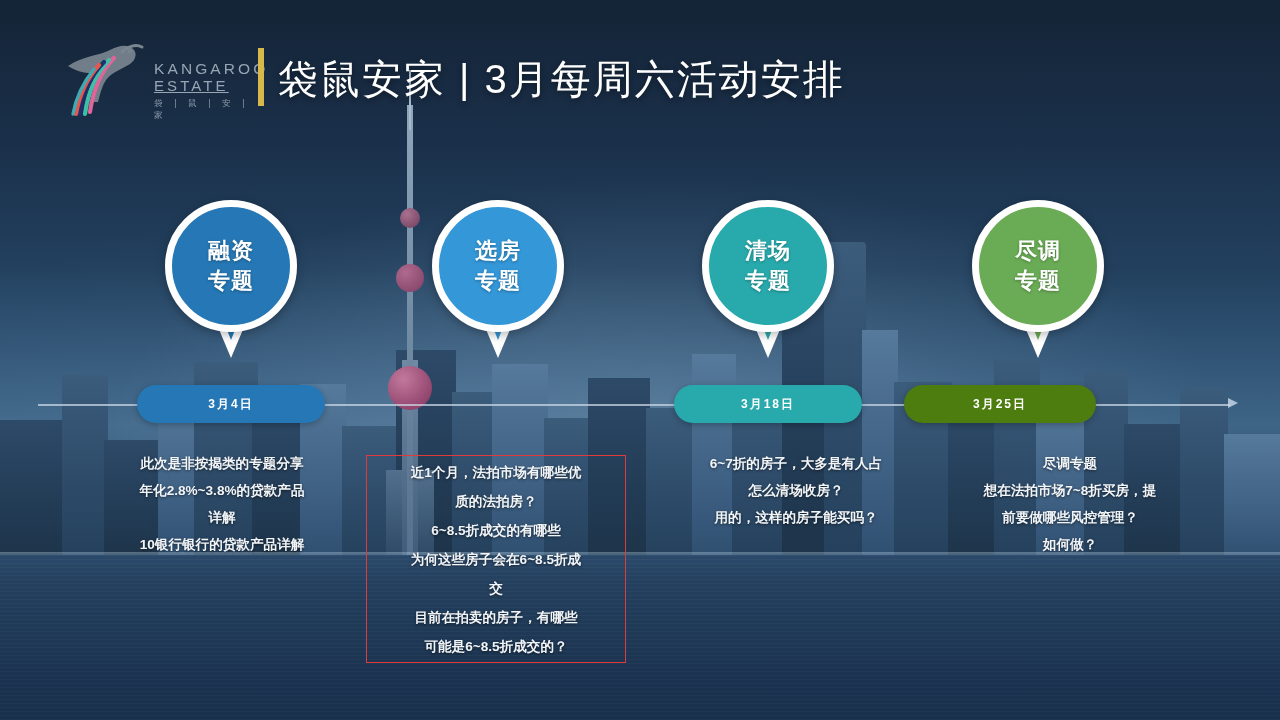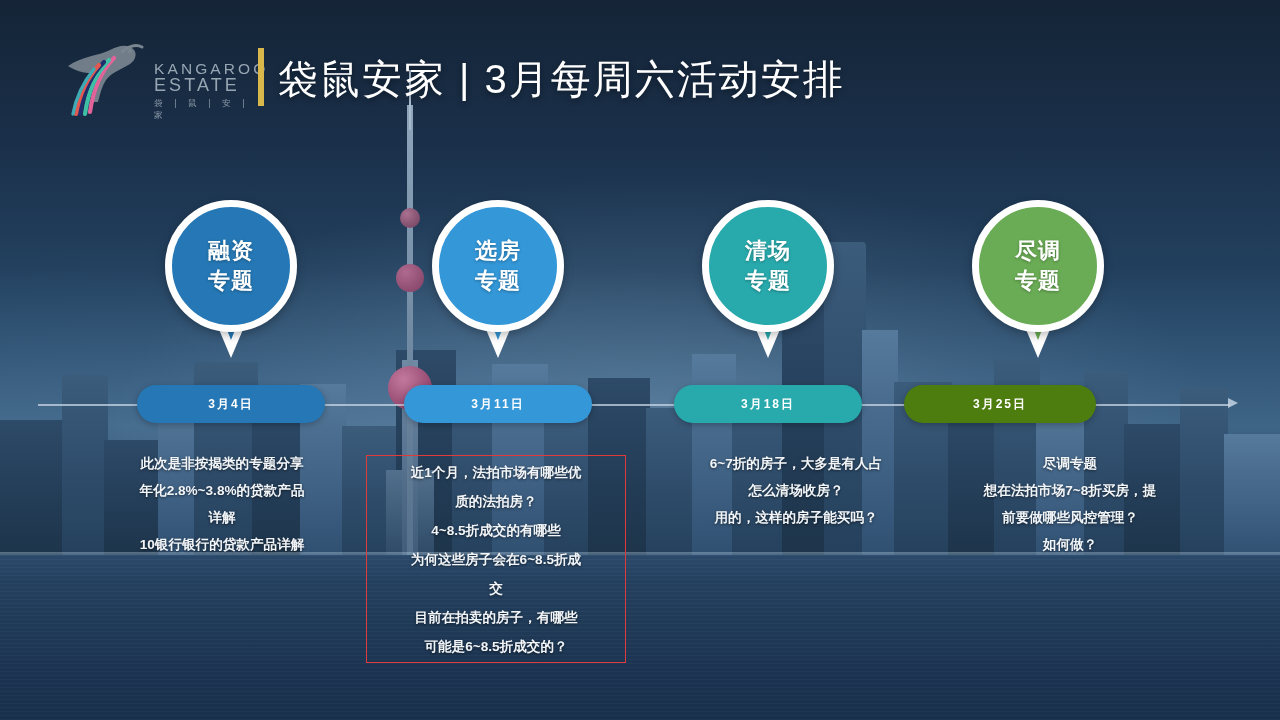--- a/index.html
+++ b/index.html
@@ -45,21 +45,21 @@
   .pearl .b2{left:-4px;bottom:150px;width:44px;height:44px;background:radial-gradient(circle at 35% 30%,#c2789c,#80325c);}
   .pearl .b3{left:8px;bottom:332px;width:20px;height:20px;background:radial-gradient(circle at 35% 30%,#a9718f,#6d3d5c);}
   .pearl .needle{position:absolute;left:17px;bottom:430px;width:2px;height:60px;background:#a9bccd;}
   .pearl .base{position:absolute;left:-6px;bottom:0;width:48px;height:90px;background:linear-gradient(180deg,#52708d,#2c4864);}
 
   
   .logo{position:absolute;left:64px;top:40px;width:176px;height:84px;}
   .logo-mark{position:absolute;left:0;top:2px;width:86px;height:78px;}
   .logo-txt{position:absolute;left:90px;top:20px;}
   .logo-en1{color:#98a6b4;font-size:15.5px;letter-spacing:3.1px;line-height:17px;font-family:"Liberation Sans",sans-serif;}
-  .logo-en2{color:#98a6b4;font-size:18px;letter-spacing:3.1px;line-height:17px;}
+  .logo-en2{color:#98a6b4;font-size:15px;letter-spacing:3.1px;line-height:17px;text-decoration:underline;}
   .logo-cn{color:#8d9aa8;font-size:8.6px;letter-spacing:4.6px;margin-top:4px;}
 
   .title-bar{position:absolute;left:258px;top:48px;width:6px;height:58px;background:#d8b84a;}
   .title{position:absolute;left:278px;top:52px;color:#ffffff;font-size:40px;font-weight:normal;
     letter-spacing:2px;white-space:nowrap;text-shadow:0 2px 6px rgba(0,0,0,.45);
     font-family:"Liberation Sans","DejaVu Sans",sans-serif;}
 
   
   .axis{position:absolute;left:38px;top:404px;width:1192px;height:2px;background:rgba(205,218,232,.72);}
   .axis-head{position:absolute;left:1228px;top:398px;width:0;height:0;
@@ -203,26 +203,25 @@
 
     <div class="pin" style="left:432px;top:200px;">
       <div class="pin-tip"></div>
       <div class="pin-tip-in" style="background:#3397d8;"></div>
       <div class="pin-bulb" style="background:#3397d8;"></div>
       <div class="pin-label">
         <span>选房</span>
         <span>专题</span>
       </div>
     </div>
-    <div class="datepill" style="left:404px;top:385px;width:188px;background:#3397d8;">3月11日</div>
     <div class="highlight-box"></div>
     <div class="desc" style="left:372px;top:458px;width:248px;line-height:29px;">
       <span class="ln">近1个月，法拍市场有哪些优</span>
       <span class="ln">质的法拍房？</span>
-      <span class="ln">4~8.5折成交的有哪些</span>
+      <span class="ln">6~8.5折成交的有哪些</span>
       <span class="ln">为何这些房子会在6~8.5折成</span>
       <span class="ln">交</span>
       <span class="ln">目前在拍卖的房子，有哪些</span>
       <span class="ln">可能是6~8.5折成交的？</span>
     </div>
 
     <div class="pin" style="left:702px;top:200px;">
       <div class="pin-tip"></div>
       <div class="pin-tip-in" style="background:#28aaad;"></div>
       <div class="pin-bulb" style="background:#28aaad;"></div>

